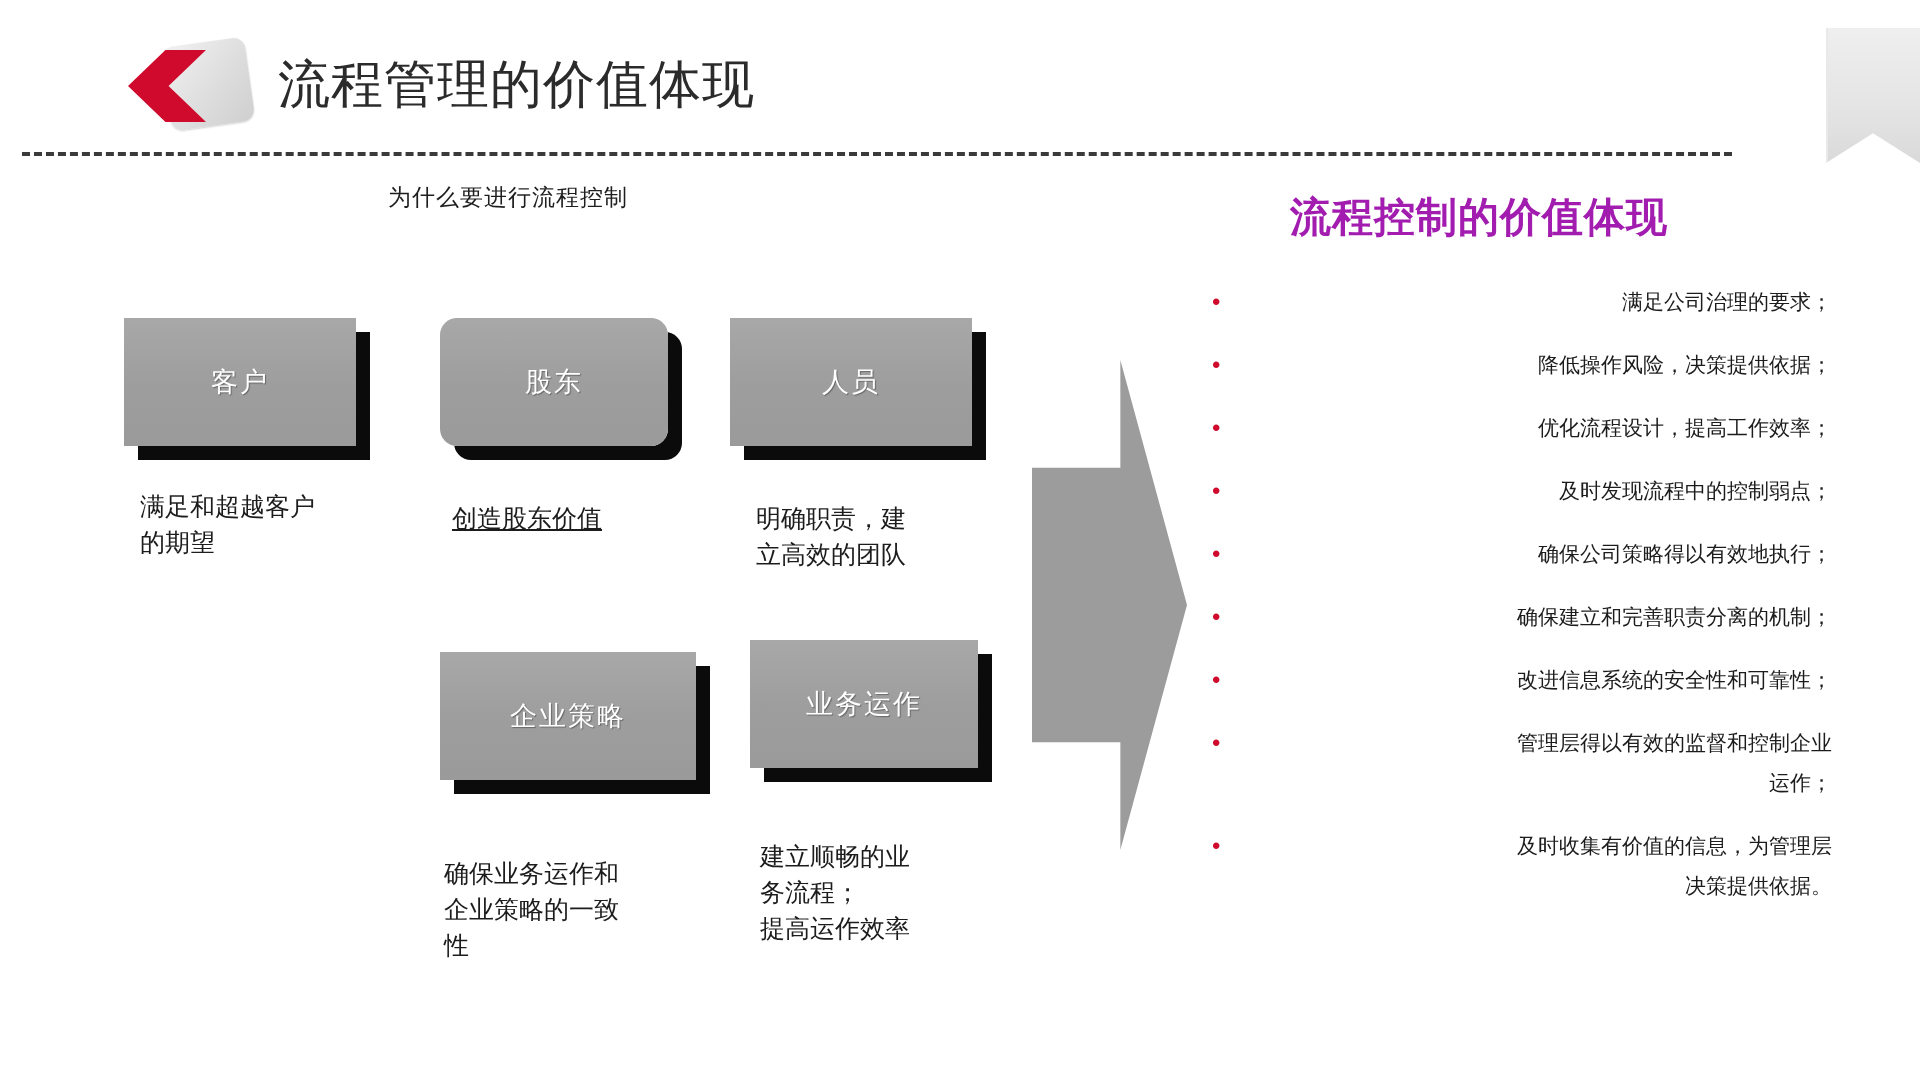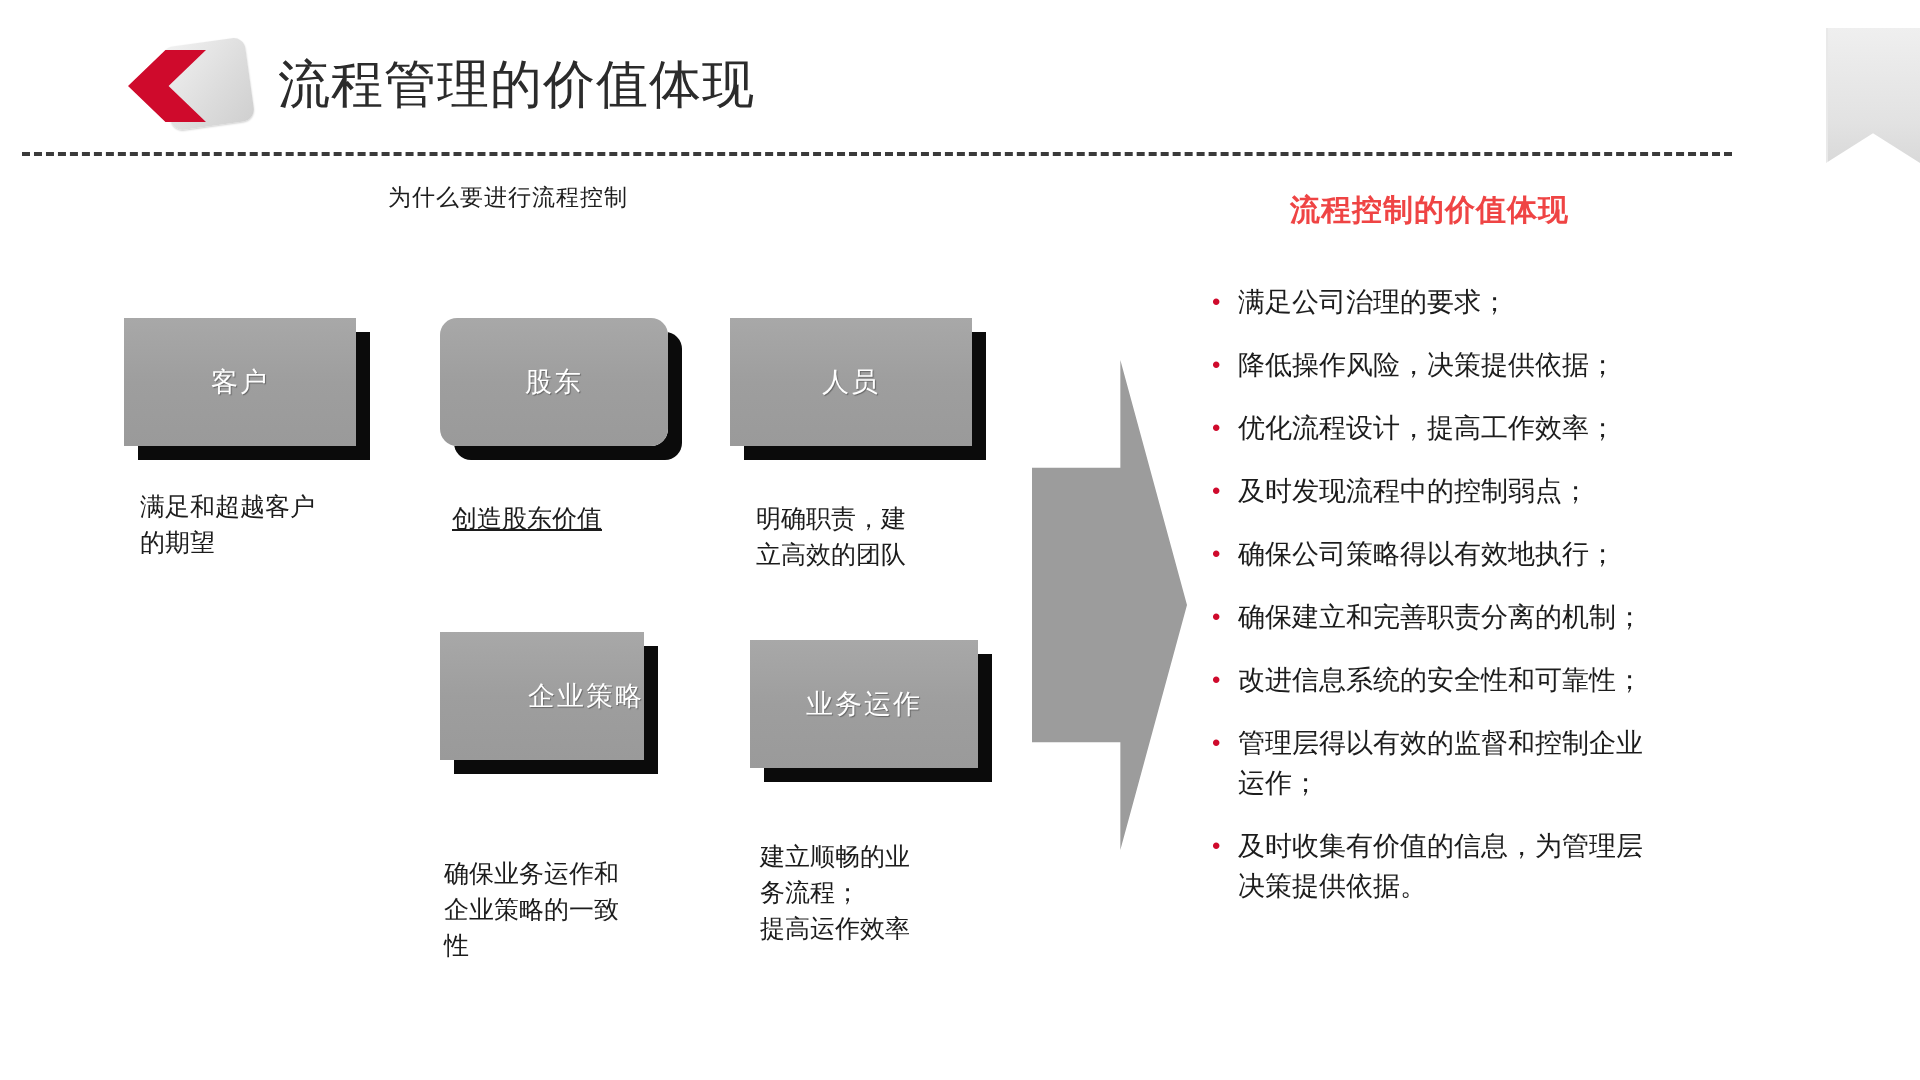--- a/index.html
+++ b/index.html
@@ -134,23 +134,23 @@
     height: 490px;
     background: #9c9c9c;
     clip-path: polygon(0% 22%, 57% 22%, 57% 0%, 100% 50%, 57% 100%, 57% 78%, 0% 78%);
   }
 
   
   .right-heading {
     position: absolute;
     left: 1290px;
     top: 190px;
-    font-size: 30px;
+    font-size: 41px;
     font-weight: bold;
-    color: #ef4444;
+    color: #a21caf;
     letter-spacing: 1px;
     white-space: nowrap;
   }
   .bullet-list {
     position: absolute;
     left: 1212px;
     top: 282px;
     width: 620px;
   }
   .bullet-row {
@@ -161,24 +161,25 @@
   .bullet-dot {
     flex: 0 0 auto;
     width: 26px;
     color: #cf0a2c;
     font-size: 24px;
     line-height: 40px;
     text-align: left;
   }
   .bullet-text {
     flex: 1 1 auto;
-    font-size: 27px;
+    font-size: 21px;
     line-height: 40px;
     color: #1c1c1c;
     white-space: pre-line;
+    text-align: right;
   }
 </style>
 </head>
 <body>
 
 <div class="slide-header">
   <div class="logo-mark">
     <div class="gray-card"></div>
     <div class="red-chevron"></div>
   </div>
@@ -201,21 +202,21 @@
   <span>股东</span>
 </div>
 <div class="caption" style="left:452px; top:500px; width:250px;text-decoration:underline;">创造股东价值</div>
 
 <div class="box" style="left:730px; top:318px; width:242px; height:128px;">
   <span>人员</span>
 </div>
 <div class="caption" style="left:756px; top:500px; width:250px;">明确职责，建
 立高效的团队</div>
 
-<div class="box" style="left:440px; top:632px; width:204px; height:128px;justify-content:flex-end;">
+<div class="box" style="left:440px; top:652px; width:256px; height:128px;">
   <span>企业策略</span>
 </div>
 <div class="caption" style="left:444px; top:855px; width:250px;">确保业务运作和
 企业策略的一致
 性</div>
 
 <div class="box" style="left:750px; top:640px; width:228px; height:128px;">
   <span>业务运作</span>
 </div>
 <div class="caption" style="left:760px; top:838px; width:250px;">建立顺畅的业

